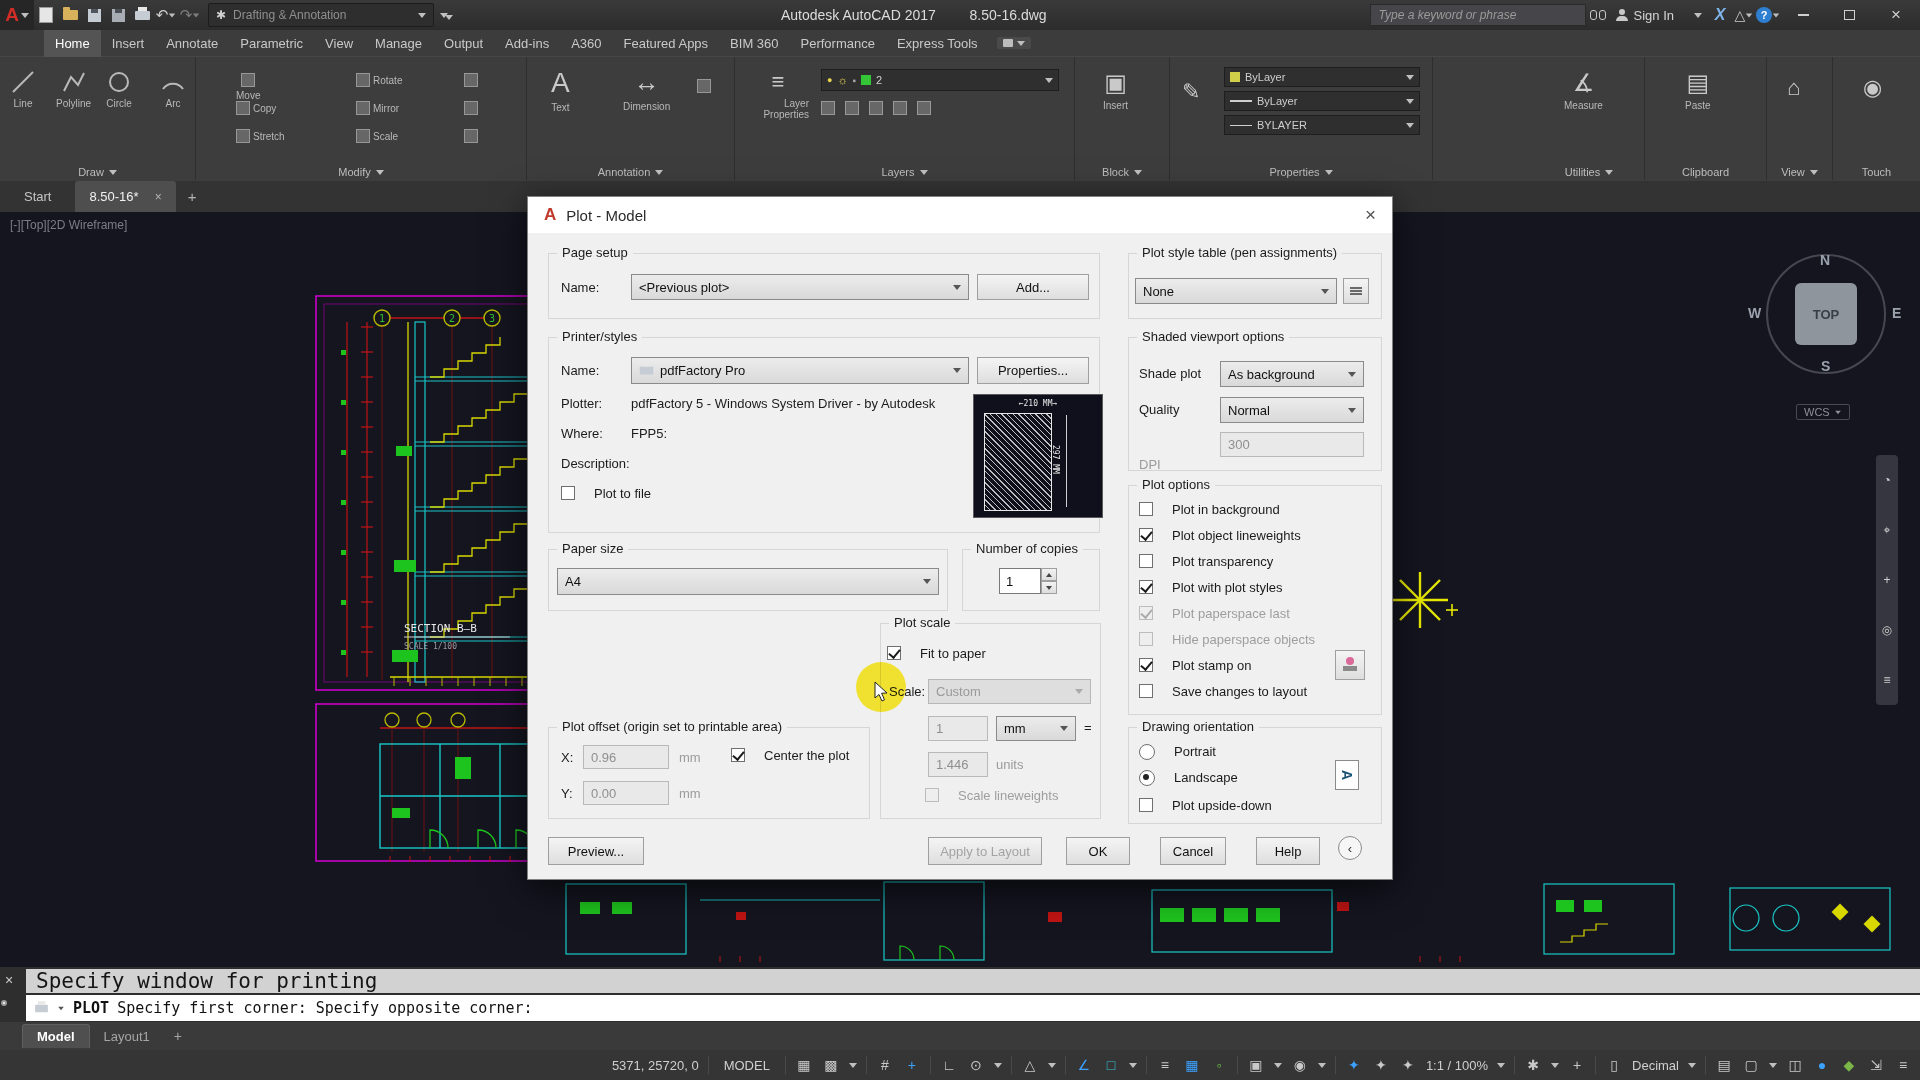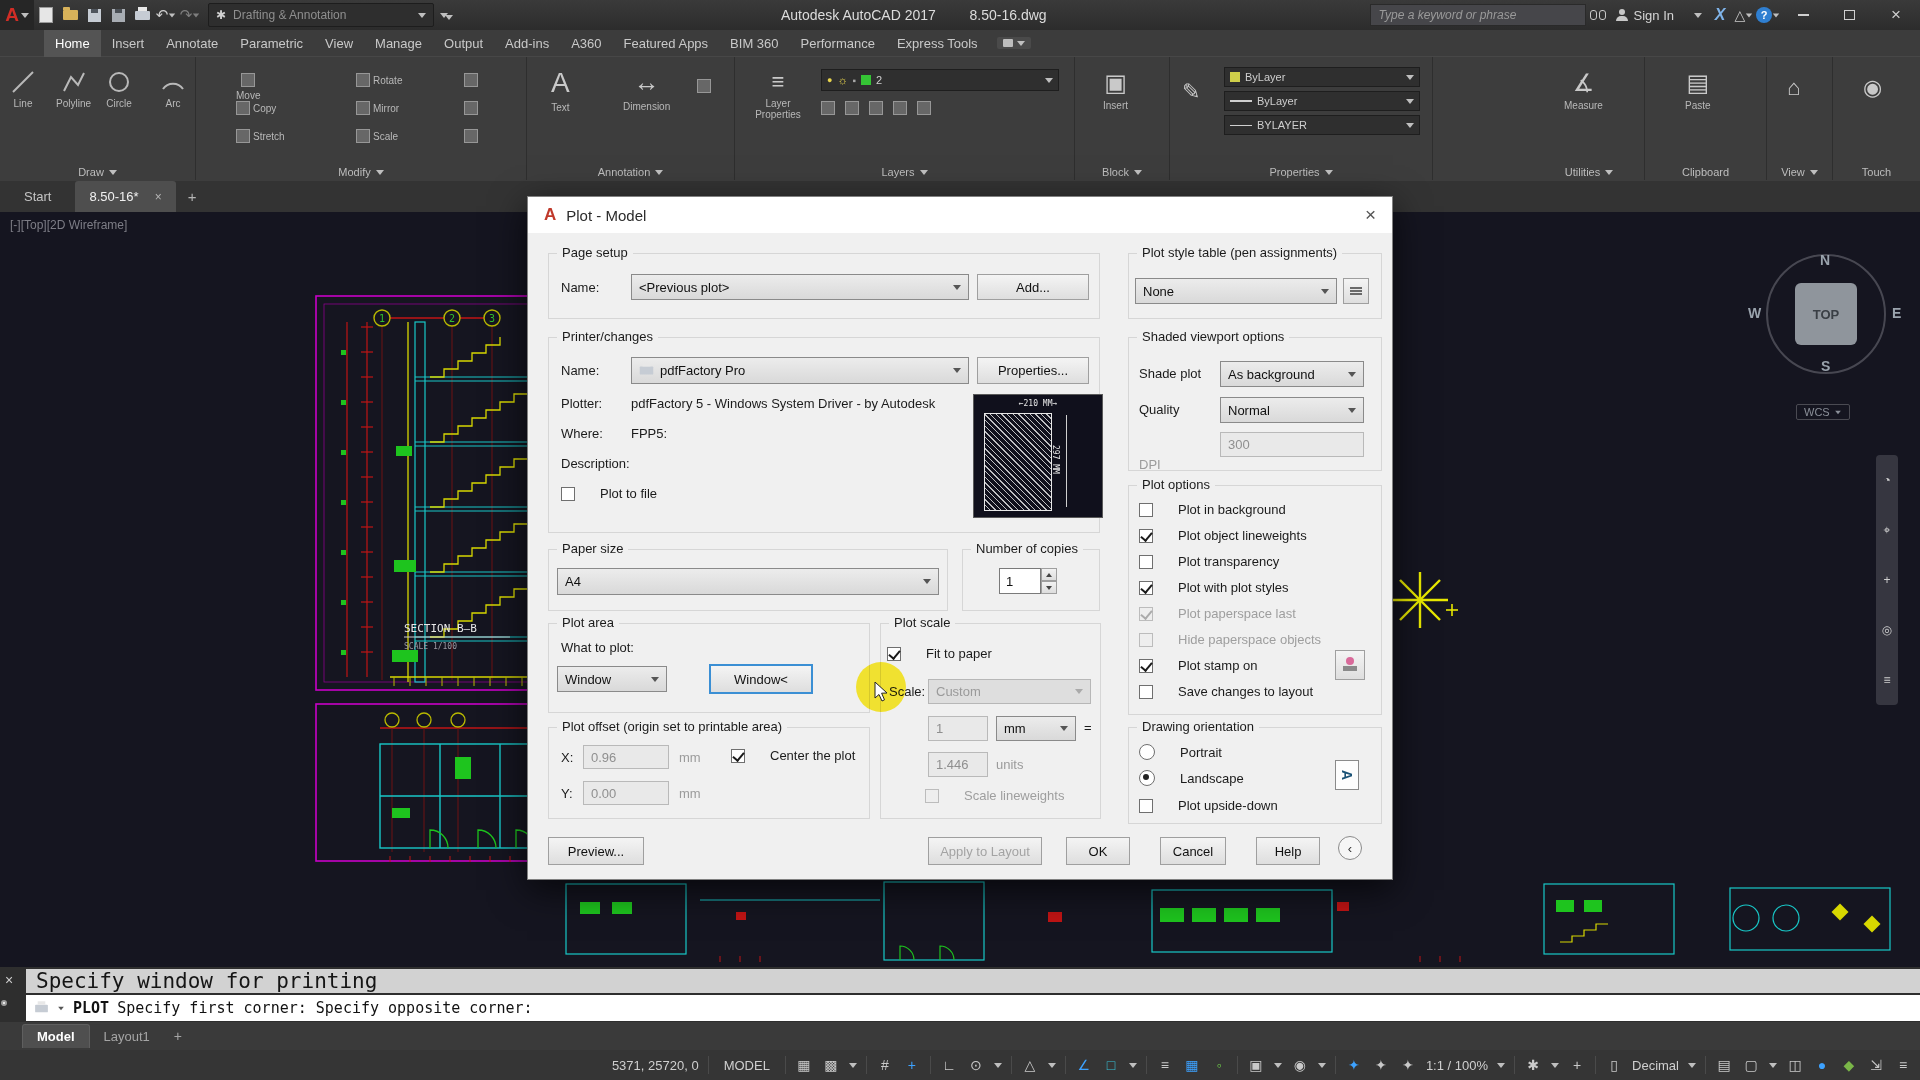--- a/index.html
+++ b/index.html
@@ -32,21 +32,21 @@
   .grp{position:absolute;border:1px solid #d6d6d6;box-sizing:border-box;}
   .glabel{position:absolute;top:-9px;left:8px;background:#f0f0f0;padding:0 5px;font-size:13px;color:#1b1b1b;white-space:nowrap;}
   .combo{position:absolute;display:flex;align-items:center;gap:6px;background:linear-gradient(#ececec,#d9d9d9);border:1px solid #8a8a8a;font-size:13px;color:#111;padding:0 7px;box-sizing:border-box;}
   .combo .sp{flex:1;}
   .combo.dis{color:#9a9a9a;border-color:#b7b7b7;background:#dedede;}
   .fld{position:absolute;background:#e9e9e9;border:1px solid #b9b9b9;color:#8f8f8f;font-size:13px;display:flex;align-items:center;padding:0 7px;box-sizing:border-box;}
   .btn{position:absolute;background:linear-gradient(#f4f4f4,#dedede);border:1px solid #9f9f9f;font-size:13px;color:#111;display:flex;align-items:center;justify-content:center;box-sizing:border-box;}
   .btn.dis{color:#a3a3a3;}
   .lbl{position:absolute;font-size:13px;color:#1b1b1b;white-space:nowrap;}
   .lbl.dis{color:#9b9b9b;}
-  .cbrow{position:absolute;display:flex;align-items:flex-end;gap:25px;}
+  .cbrow{position:absolute;display:flex;align-items:flex-start;gap:19px;}
   .cb{width:14px;height:14px;background:#fff;border:1px solid #6f6f6f;box-sizing:border-box;position:relative;flex:0 0 auto;}
   .cb.checked::after{content:"";position:absolute;left:3px;top:0;width:5px;height:9px;border:solid #1a1a1a;border-width:0 2px 2px 0;transform:rotate(40deg);}
   .cb.dis{border-color:#bcbcbc;background:#eee;}
   .cb.dis::after{border-color:#ababab;}
   .cblabel{font-size:13px;color:#1b1b1b;white-space:nowrap;}
   .cblabel.dis{color:#9e9e9e;}
   .radio{width:14px;height:14px;border:1px solid #6f6f6f;border-radius:50%;background:#fff;position:relative;flex:0 0 auto;}
   .radio.sel::after{content:"";position:absolute;left:3px;top:3px;width:6px;height:6px;border-radius:50%;background:#222;}
   
   .pageic{width:12px;height:14px;background:#e6e6e6;border:1px solid #9a9a9a;}
@@ -269,21 +269,21 @@
         </div>
       <div class="plabel">
           <span>Annotation</span>
           <span class="caret"></span>
         </div>
     </div>
 
     <div class="panel" style="left:735px;width:340px;">
       <div class="tool" style="left:12px;top:12px;width:62px;">
         <span style="font-size:22px;color:#c9c9c9;">≡</span>
-        <span style="text-align:center;">Layer Properties</span>
+        <span style="text-align:right;">Layer Properties</span>
       </div>
       <div class="dcombo" style="left:86px;top:12px;width:238px;height:22px;">
         <span style="color:#e8d44d;font-size:9px;">●</span>
         <span style="color:#e8d44d;font-size:11px;">☼</span>
         <span style="color:#a8a8a8;font-size:10px;">▪</span>
         <span style="width:10px;height:10px;background:#35c435;display:inline-block;"></span>
         <span style="flex:1;">2</span>
         <span class="caret"></span>
       </div>
       <div class="row" style="position:absolute;left:86px;top:44px;gap:10px;">
@@ -613,21 +613,21 @@
       <span class="lbl" style="left:12px;top:26px;">Name:</span>
       <div class="combo" style="left:82px;top:20px;width:338px;height:26px;">
         <span>&lt;Previous plot&gt;</span>
           <span class="sp"></span>
           <span class="caret caretD"></span>
       </div>
       <div class="btn" style="left:428px;top:20px;width:112px;height:26px;">Add...</div>
     </div>
 
     <div class="grp" style="left:20px;top:140px;width:552px;height:196px;">
-      <span class="glabel">Printer/changes</span>
+      <span class="glabel">Printer/styles</span>
       <span class="lbl" style="left:12px;top:25px;">Name:</span>
       <div class="combo" style="left:82px;top:19px;width:338px;height:27px;">
         <span class="printic" style="transform:scale(.9);"></span>
         <span>pdfFactory Pro</span>
           <span class="sp"></span>
           <span class="caret caretD"></span>
       </div>
       <div class="btn" style="left:428px;top:19px;width:112px;height:27px;">Properties...</div>
       <span class="lbl" style="left:12px;top:58px;">Plotter:</span>
       <span class="lbl" style="left:82px;top:58px;">pdfFactory 5 - Windows System Driver - by Autodesk</span>
@@ -664,30 +664,20 @@
           <div>
               <span class="upc"></span>
             </div>
           <div>
               <span class="dnc"></span>
             </div>
         </div>
       </div>
     </div>
 
-    <div class="grp" style="left:20px;top:426px;width:322px;height:90px;">
-      <span class="glabel">Plot area</span>
-      <span class="lbl" style="left:12px;top:16px;">What to plot:</span>
-      <div class="combo" style="left:8px;top:42px;width:110px;height:26px;">
-        <span>Window</span>
-          <span class="sp"></span>
-          <span class="caret caretD"></span>
-      </div>
-      <div class="btn" style="left:160px;top:40px;width:104px;height:30px;border:2px solid #3b8fd4;">Window&lt;</div>
-    </div>
 
     <div class="grp" style="left:20px;top:530px;width:322px;height:92px;">
       <span class="glabel">Plot offset (origin set to printable area)</span>
       <span class="lbl" style="left:12px;top:22px;">X:</span>
       <div class="fld" style="left:34px;top:17px;width:86px;height:24px;">0.96</div>
       <span class="lbl dis" style="left:130px;top:22px;">mm</span>
       <div class="cbrow" style="left:182px;top:20px;">
         <span class="cb checked"></span>
         <span class="cblabel">Center the plot</span>
       </div>

